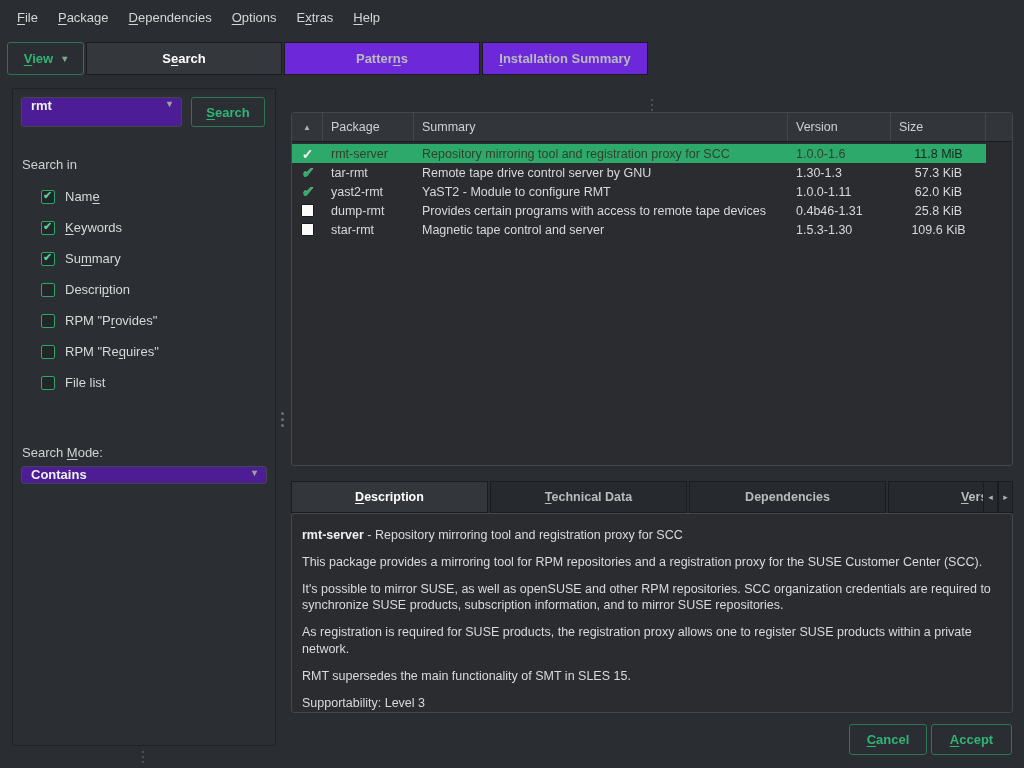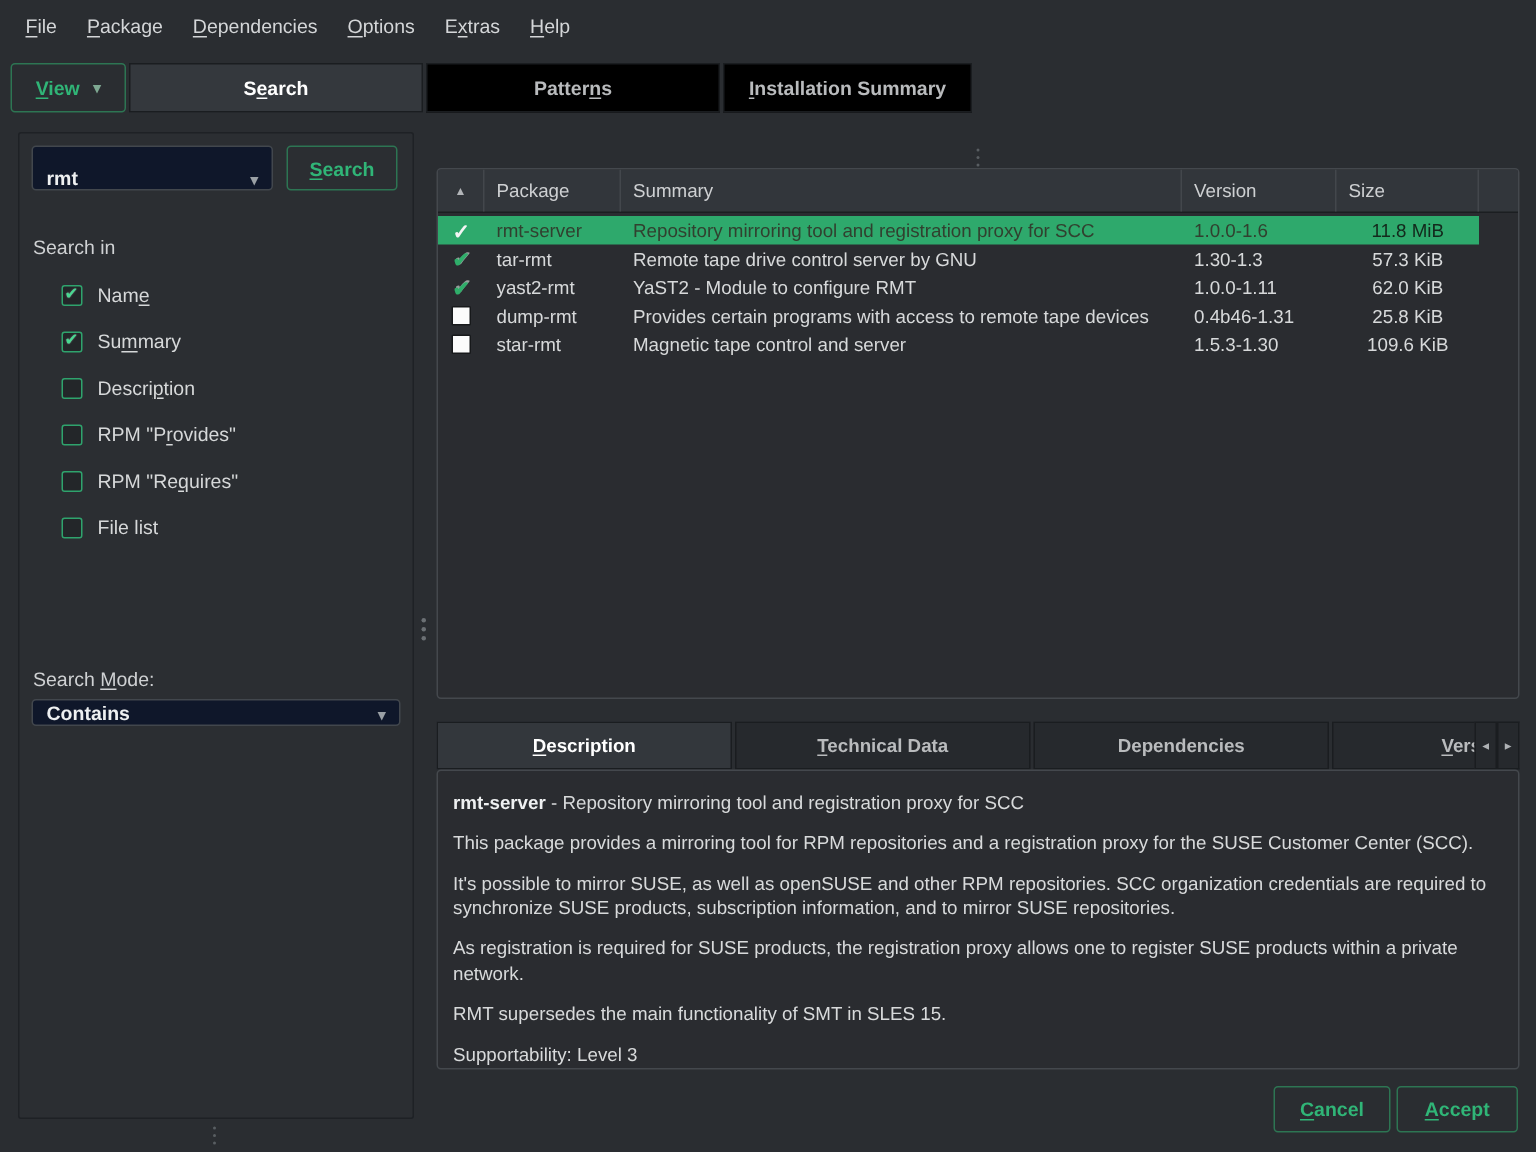--- a/index.html
+++ b/index.html
@@ -17,31 +17,31 @@
   .menu-item{padding:2px 1px;cursor:default}
 
   
   .tabrow{position:absolute;left:7px;top:42px;height:33px;display:flex}
   .view-btn{box-sizing:border-box;width:77px;height:33px;margin-right:0;
     background:transparent;border:1px solid #2d7553;border-radius:3px;
     color:#30b577;font-weight:bold;font-size:13px;
     display:flex;align-items:center;justify-content:center;gap:9px;cursor:default}
   .view-btn .arr{font-size:10px;color:#7ea892}
   .tab{box-sizing:border-box;width:196px;height:33px;margin-left:2px;
-    background:#000000;border:1px solid #1a1d20;
+    background:#6d28d9;border:1px solid #1a1d20;
     display:flex;align-items:center;justify-content:center;
     font-weight:bold;font-size:13px;color:#b9bbbd;cursor:default}
   .tab.active{background:#34383d;color:#ffffff}
   .tab.w188{width:166px}
 
   
   .sidebar{position:absolute;left:12px;top:88px;width:264px;height:658px;
     box-sizing:border-box;background:#2b2e32;border:1px solid #1e2125;border-radius:2px}
-  .combo{box-sizing:border-box;background:#0f172a;border:1px solid #42474d;border-radius:3px;
-    display:flex;align-items:flex-end;justify-content:space-between;padding:0 9px;
+  .combo{box-sizing:border-box;background:#4c1d95;border:1px solid #42474d;border-radius:3px;
+    display:flex;align-items:flex-start;justify-content:space-between;padding:0 9px;
     font-weight:bold;font-size:13px;color:#eef0f1;cursor:default}
   .combo .arr{font-size:10px;color:#9aa0a5}
   #search-combo{position:absolute;left:8px;top:8px;width:161px;height:30px}
   .btn-green{box-sizing:border-box;background:transparent;border:1px solid #2d7553;border-radius:3px;
     color:#30b577;font-weight:bold;font-size:13px;
     display:flex;align-items:center;justify-content:center;cursor:default}
   #search-btn{position:absolute;left:178px;top:8px;width:74px;height:30px}
   .side-label{position:absolute;left:9px;font-size:13px;color:#cfd1d3}
   #search-in-label{top:68px}
   .filters{position:absolute;left:28px;top:92px}
@@ -148,20 +148,24 @@
 
   <div class="side-label" id="search-in-label">Search in</div>
 
   <div class="filters">
     <div class="filter-row">
       <span class="cb checked"></span>
       <span class="f-label">Nam<u>e</u></span>
     </div>
     <div class="filter-row">
       <span class="cb checked"></span>
+      <span class="f-label"><u>K</u>eywords</span>
+    </div>
+    <div class="filter-row">
+      <span class="cb checked"></span>
       <span class="f-label">Su<u>m</u>mary</span>
     </div>
     <div class="filter-row">
       <span class="cb"></span>
       <span class="f-label">Descri<u>p</u>tion</span>
     </div>
     <div class="filter-row">
       <span class="cb"></span>
       <span class="f-label">RPM "P<u>r</u>ovides"</span>
     </div>

